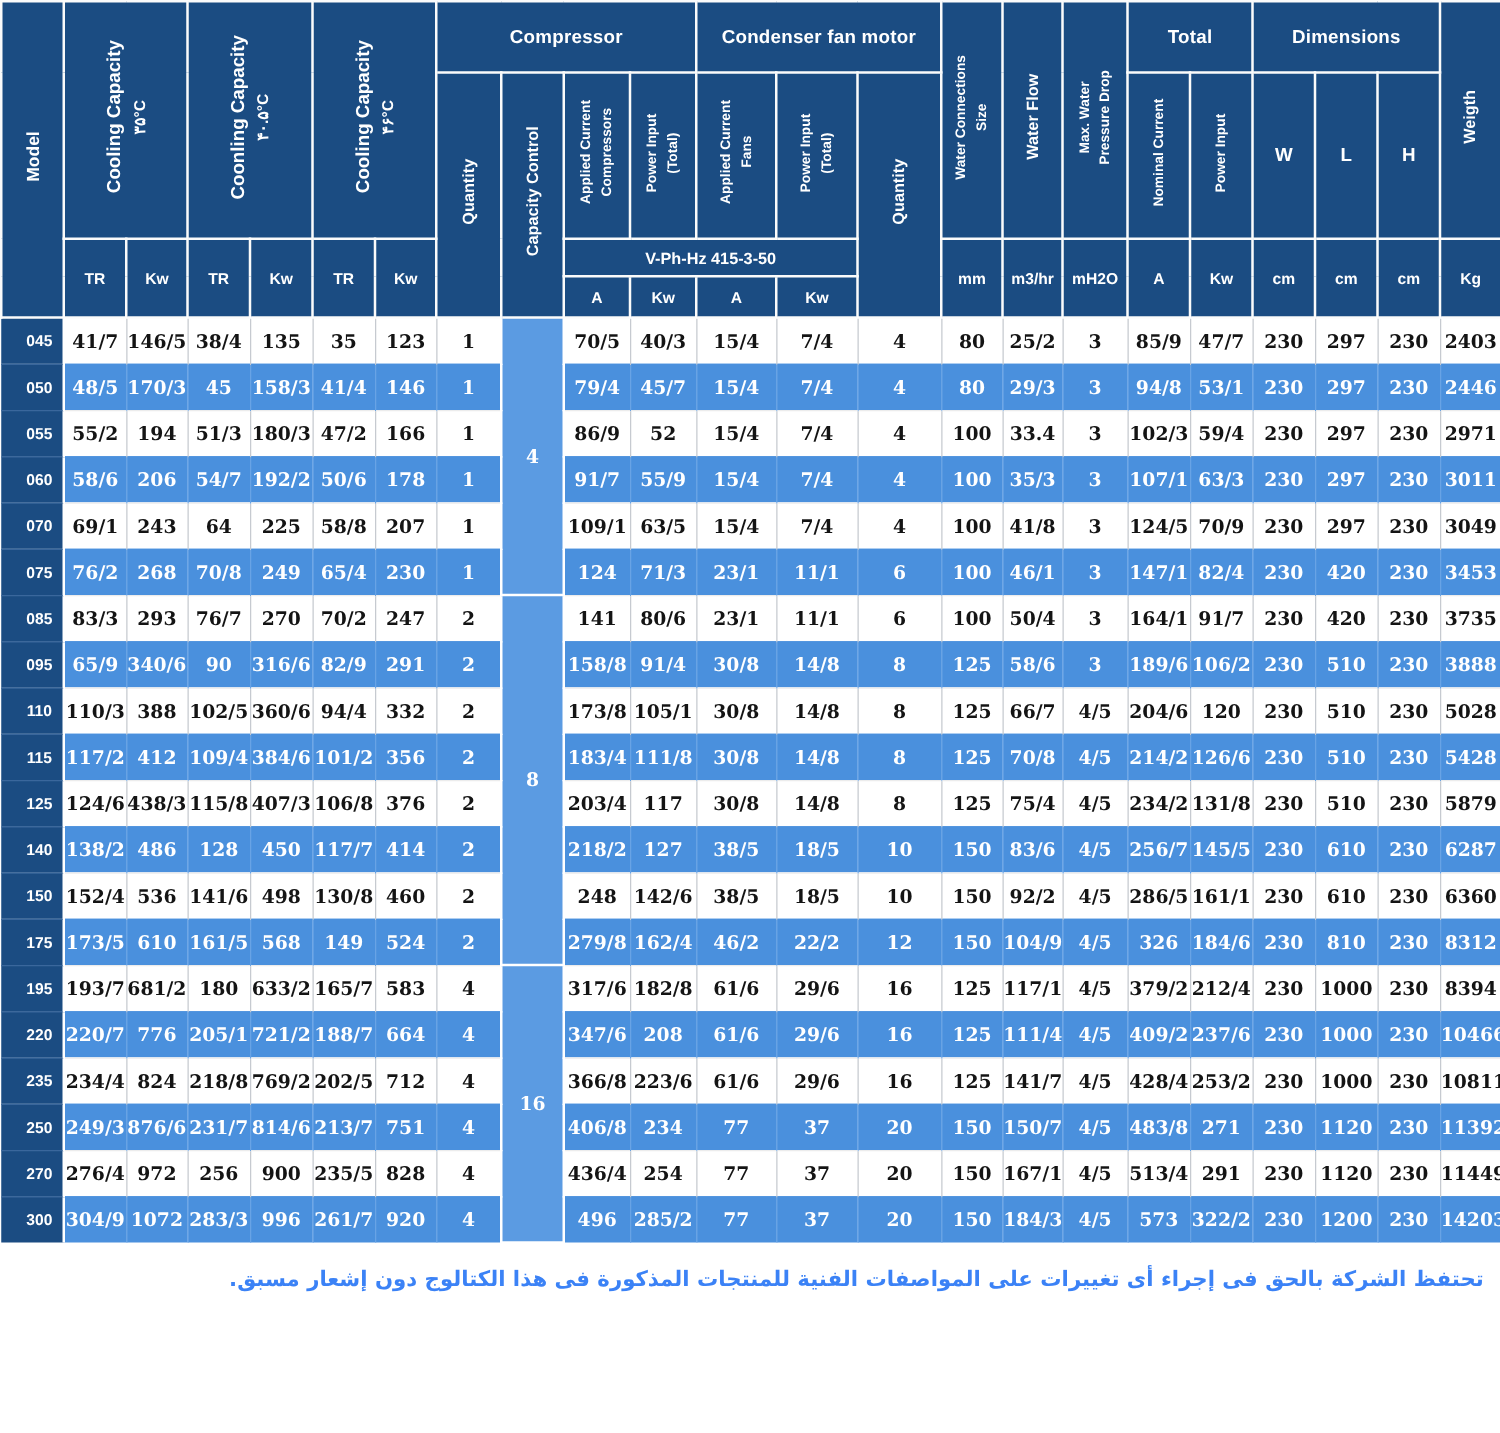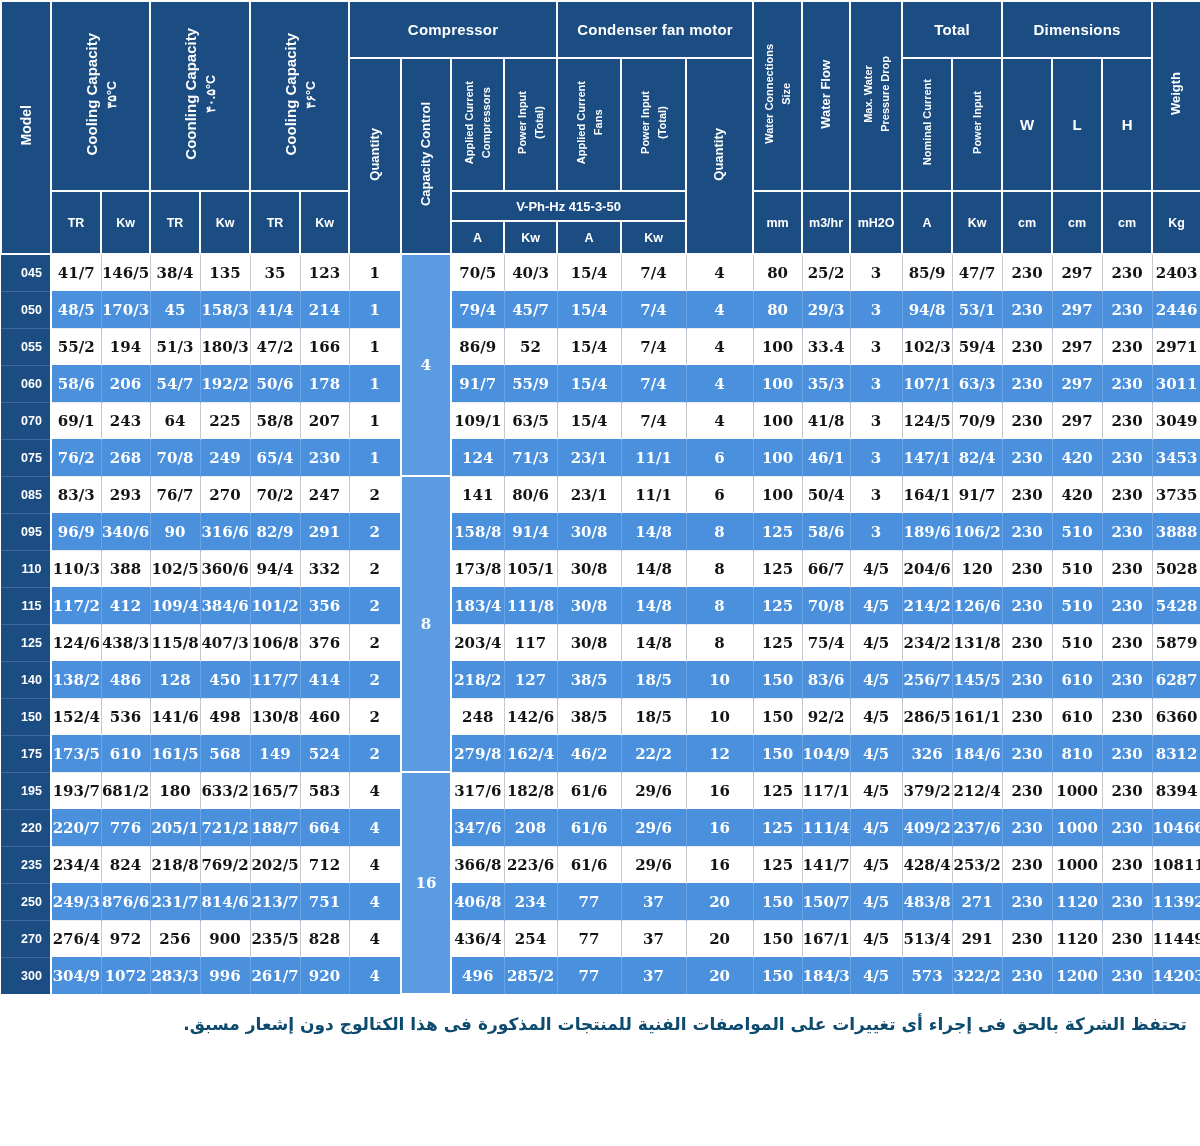--- a/index.html
+++ b/index.html
@@ -51,21 +51,21 @@
     font-family: "Liberation Sans", sans-serif; font-size: 12.5px; font-weight: bold;
     border-top: 1px solid #3a679c; border-right: 2px solid #ffffff; padding-left: 12px;
   }
   tbody tr td.capctl-cell {
     background: #5b9be2; color: #ffffff;
     border: 2px solid #ffffff; font-size: 15px;
   }
   
   .footer { padding: 19px 13px 0 0; }
   .fline {
-    direction: rtl; text-align: right; color: #0c4a6e;
+    direction: rtl; text-align: right; color: #3b82f6;
     font-family: "DejaVu Sans", sans-serif; font-weight: bold;
     font-size: 17px; margin-bottom: 11px;
   }
 </style>
 </head>
 <body>
 
 <div class="page">
   <table class="spec">
     <colgroup>
@@ -234,21 +234,21 @@
           <td>230</td>
           <td>2403</td>
         </tr>
         <tr class="stripe">
           <td class="model-cell">050</td>
           <td>48/5</td>
           <td>170/3</td>
           <td>45</td>
           <td>158/3</td>
           <td>41/4</td>
-          <td>214</td>
+          <td>146</td>
           <td>1</td>
           <td>79/4</td>
           <td>45/7</td>
           <td>15/4</td>
           <td>7/4</td>
           <td>4</td>
           <td>80</td>
           <td>29/3</td>
           <td>3</td>
           <td>94/8</td>
@@ -374,21 +374,21 @@
           <td>3</td>
           <td>164/1</td>
           <td>91/7</td>
           <td>230</td>
           <td>420</td>
           <td>230</td>
           <td>3735</td>
         </tr>
         <tr class="stripe">
           <td class="model-cell">095</td>
-          <td>96/9</td>
+          <td>65/9</td>
           <td>340/6</td>
           <td>90</td>
           <td>316/6</td>
           <td>82/9</td>
           <td>291</td>
           <td>2</td>
           <td>158/8</td>
           <td>91/4</td>
           <td>30/8</td>
           <td>14/8</td>

